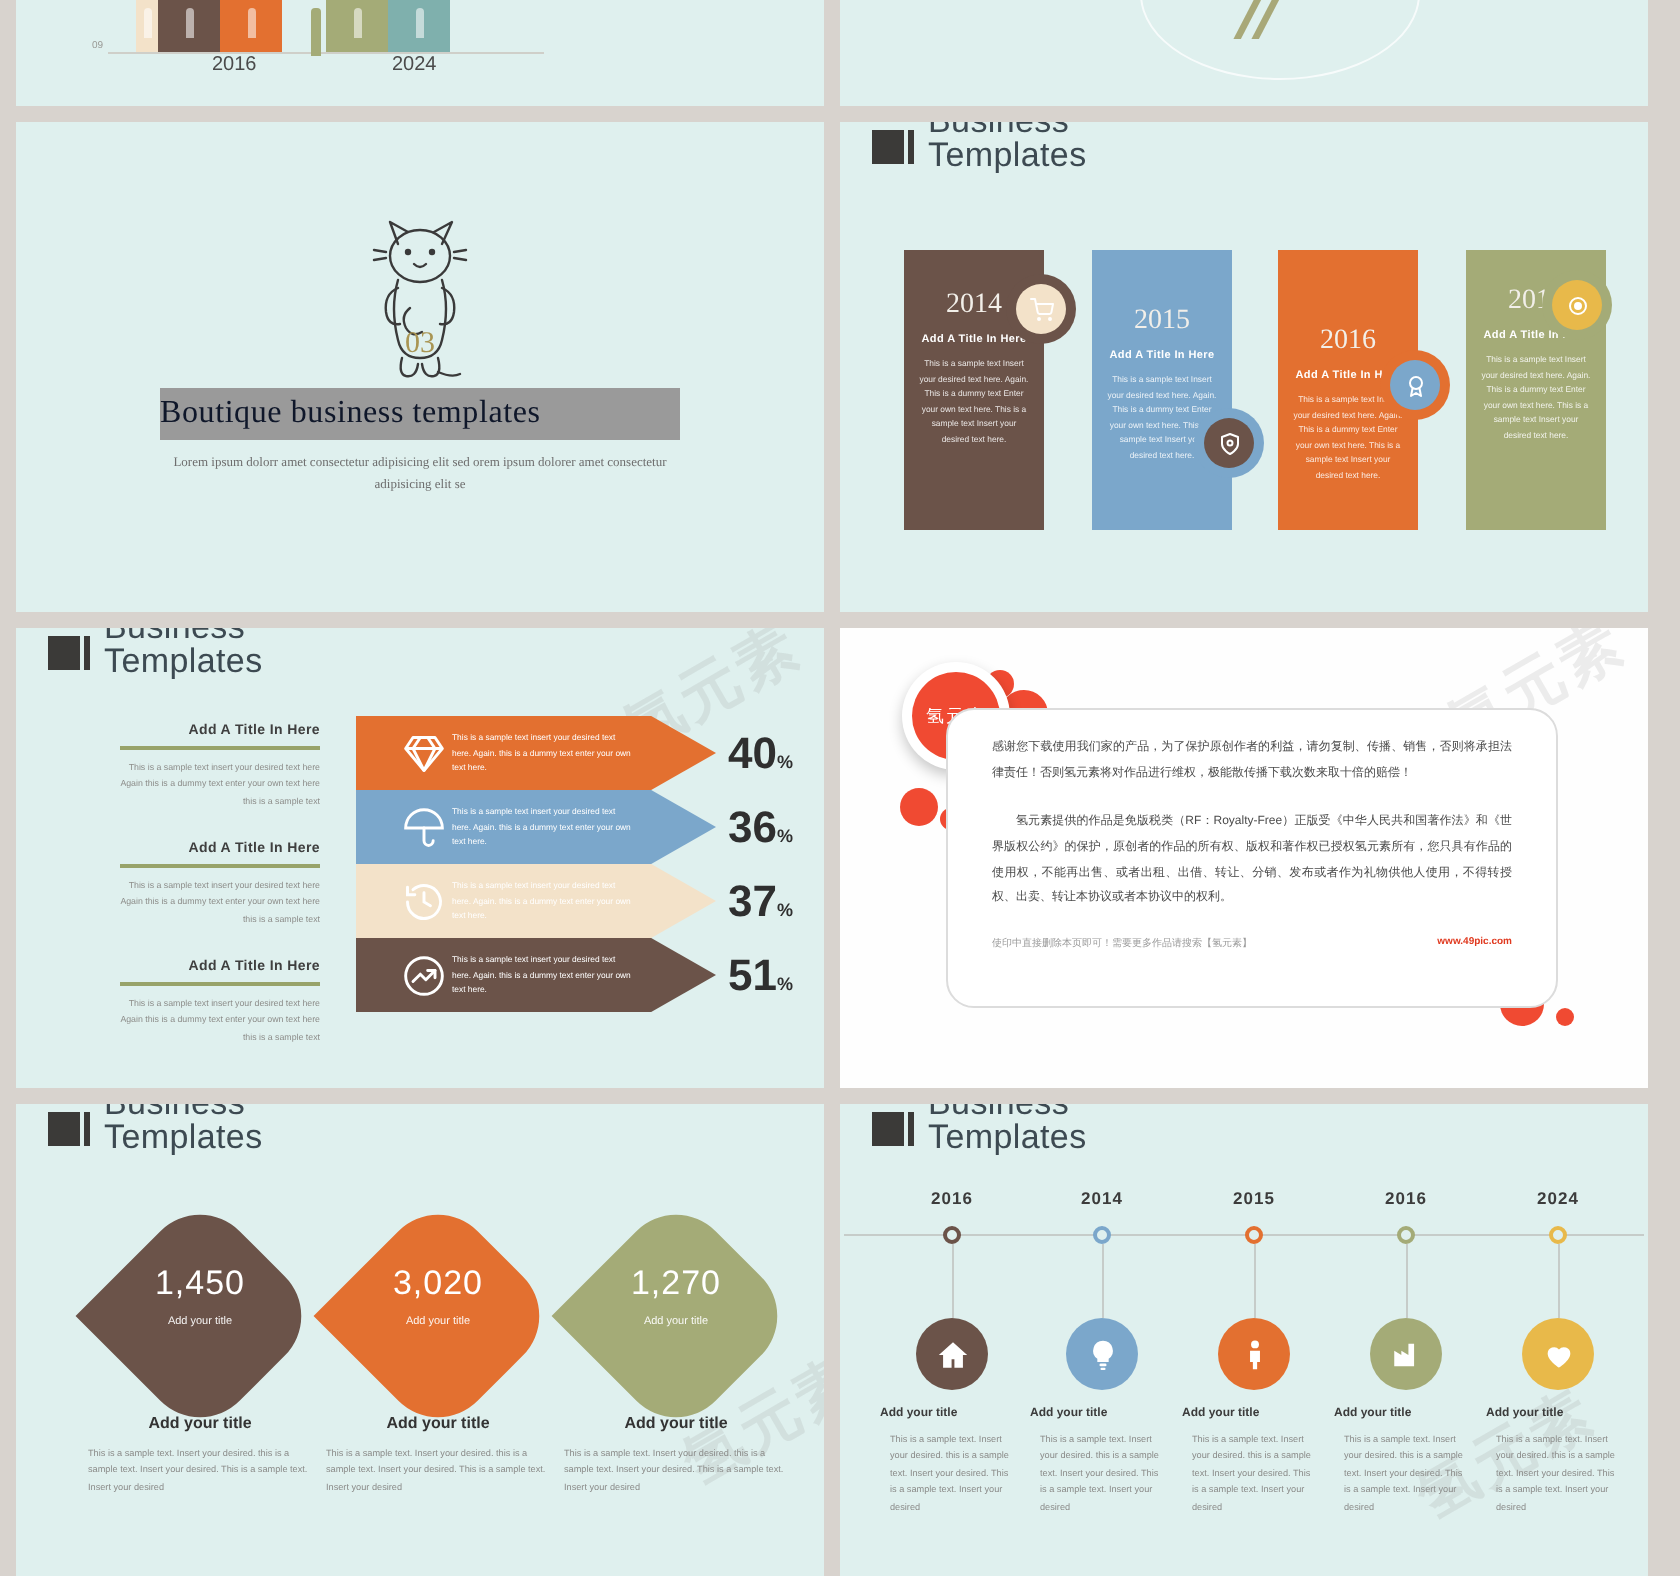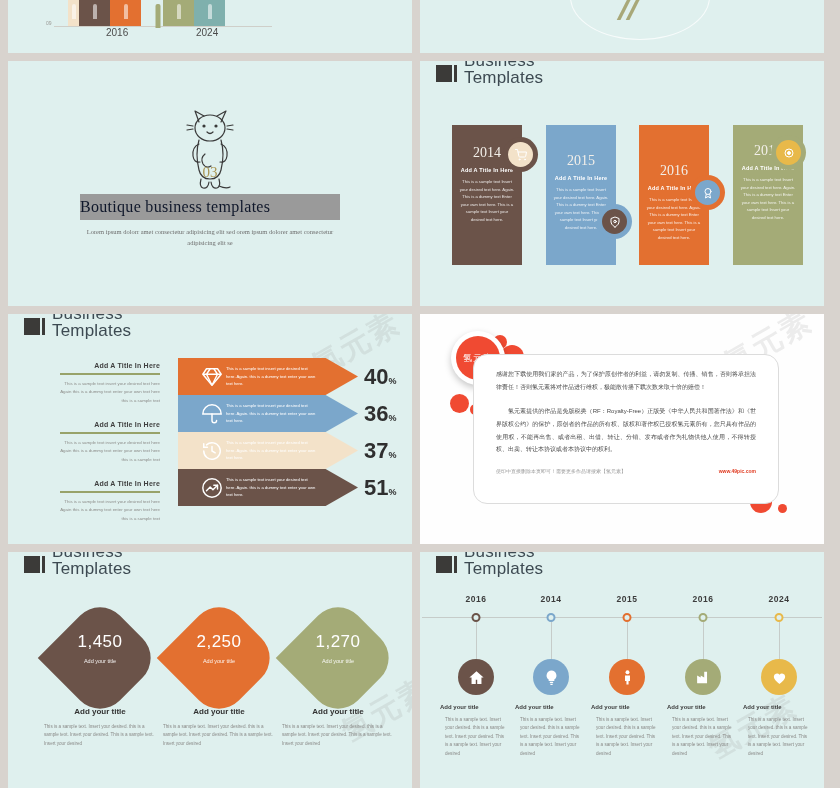--- a/index.html
+++ b/index.html
@@ -416,21 +416,21 @@
         </div>
         <div class="dcap" style="left:36px;top:155px;">
           <div class="t">Add your title</div>
           <div class="b">This is a sample text. Insert your desired. this is a sample text. Insert your desired. This is a sample text. Insert your desired</div>
         </div>
       </div>
 
       <div>
         <div class="dia" style="left:167px;top:62px;background:#e37030;"></div>
         <div class="dia-lbl" style="left:156px;top:80px;">
-          <div class="v">2,250</div>
+          <div class="v">3,020</div>
           <div class="s">Add your title</div>
         </div>
         <div class="dcap" style="left:155px;top:155px;">
           <div class="t">Add your title</div>
           <div class="b">This is a sample text. Insert your desired. this is a sample text. Insert your desired. This is a sample text. Insert your desired</div>
         </div>
       </div>
 
       <div>
         <div class="dia" style="left:286px;top:62px;background:#a4ab77;"></div>

